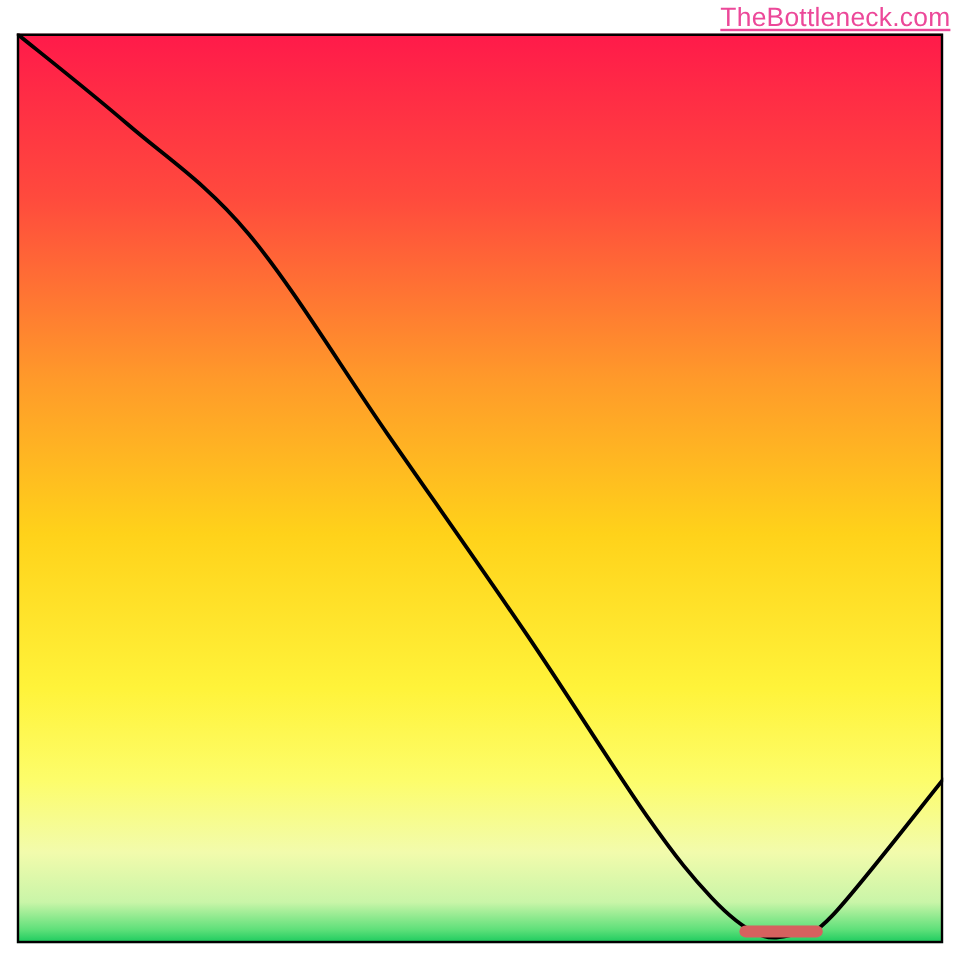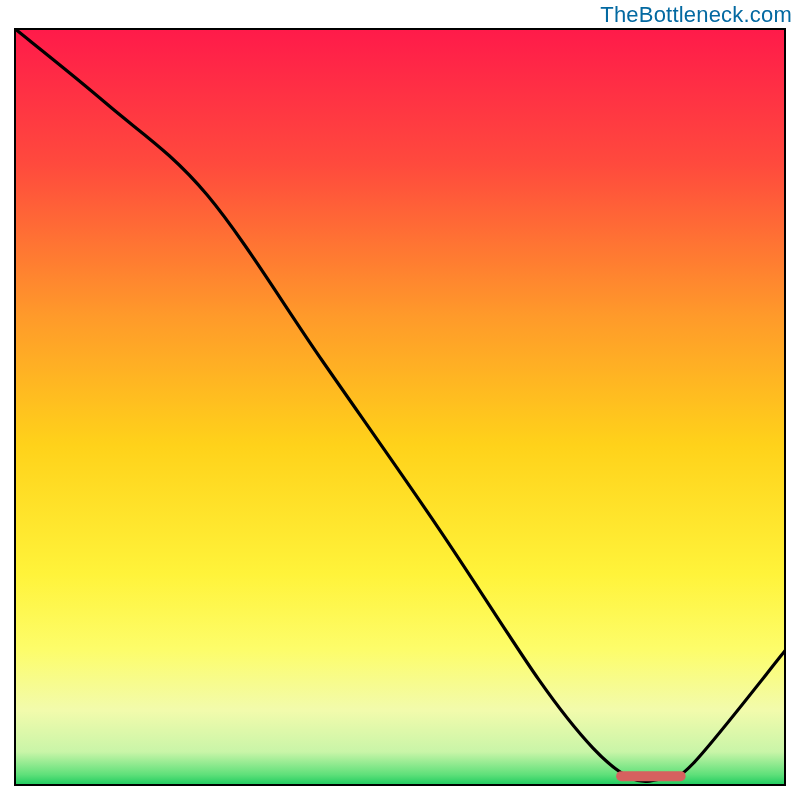--- a/index.html
+++ b/index.html
@@ -16,23 +16,24 @@
     width: 800px;
     height: 800px;
     background: #fff;
   }
   .watermark {
     position: absolute;
     top: 2px;
     right: 8px;
     font-size: 22px;
     font-weight: 400;
-    color: #0369a1;
+    color: #ec4899;
     letter-spacing: 0.2px;
     user-select: none;
+    text-decoration: underline;
   }
   .plot {
     position: absolute;
     left: 14px;
     top: 28px;
     width: 772px;
     height: 758px;
   }
   svg { display: block; }
 </style>

